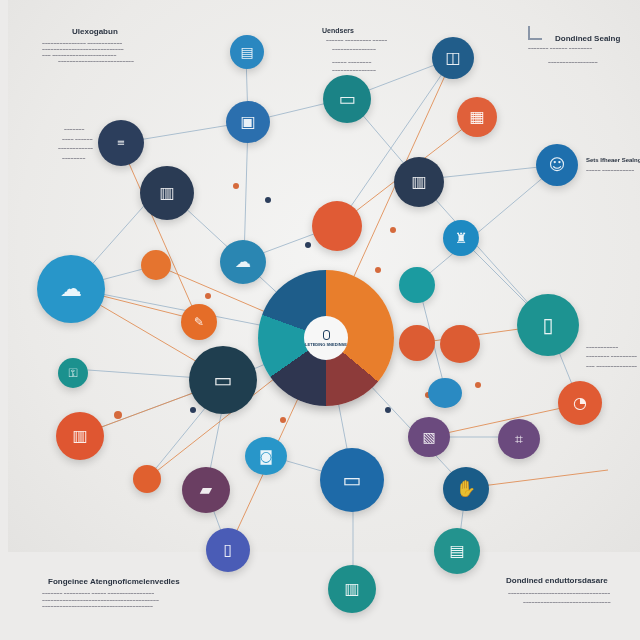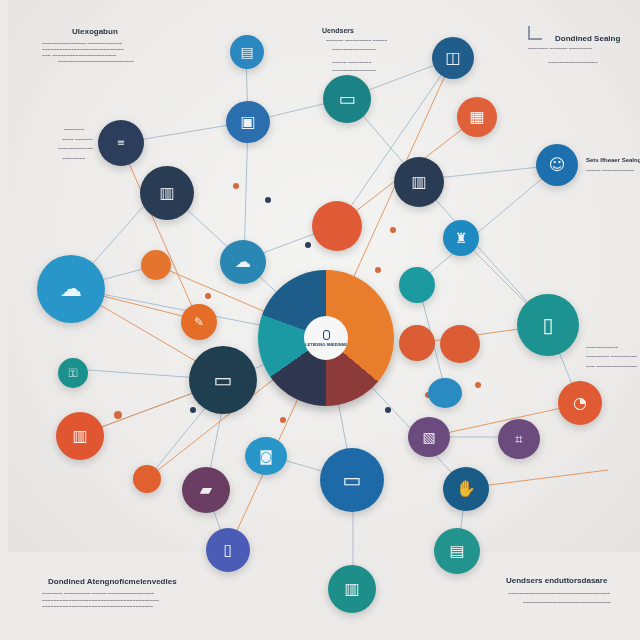--- a/index.html
+++ b/index.html
@@ -108,26 +108,26 @@
 
 <div class="caption" style="left:56px;top:126px;">~~~~~~~</div>
 <div class="caption" style="left:54px;top:136px;">~~~~ ~~~~~~</div>
 <div class="caption" style="left:50px;top:145px;">~~~~~~~~~~~~</div>
 <div class="caption" style="left:54px;top:155px;">~~~~~~~~</div>
 
 <div class="caption" style="left:578px;top:344px;">~~~~~~~~~~~</div>
 <div class="caption" style="left:578px;top:353px;">~~~~~~~~ ~~~~~~~~~</div>
 <div class="caption" style="left:578px;top:363px;">~~~ ~~~~~~~~~~~~~~</div>
 
-<div class="title" style="left:40px;top:577px;">Dondined Atengnoficmelenvedles</div>
+<div class="title" style="left:40px;top:577px;">Fongeinee Atengnoficmelenvedles</div>
 <div class="caption" style="left:34px;top:590px;">~~~~~~~ ~~~~~~~~~ ~~~~~ ~~~~~~~~~~~~~~~~</div>
 <div class="caption" style="left:34px;top:597px;">~~~~~~~~~~~~~~~~~~~~~~~~~~~~~~~~~~~~~~~~</div>
 <div class="caption" style="left:34px;top:603px;">~~~~~~~~~~~~~~~~~~~~~~~~~~~~~~~~~~~~~~</div>
 
-<div class="title" style="left:498px;top:576px;">Uendsers enduttorsdasare</div>
+<div class="title" style="left:498px;top:576px;">Dondined enduttorsdasare</div>
 <div class="caption" style="left:500px;top:590px;">~~~~~~~~~~~~~~~~~~~~~~~~~~~~~~~~~~~</div>
 <div class="caption" style="left:515px;top:599px;">~~~~~~~~~~~~~~~~~~~~~~~~~~~~~~</div>
 
 <div class="pie"></div>
 <div class="pie-center">
   <div style="width:5px;height:8px;border:1px solid #1e3f60;border-radius:3px;margin-bottom:2px;"></div>
   <span>LETEDING SNEDINSE</span>
 </div>
 
 <div class="node" style="left:222px;top:35px;width:34px;height:34px;background:#2a87c0;">

